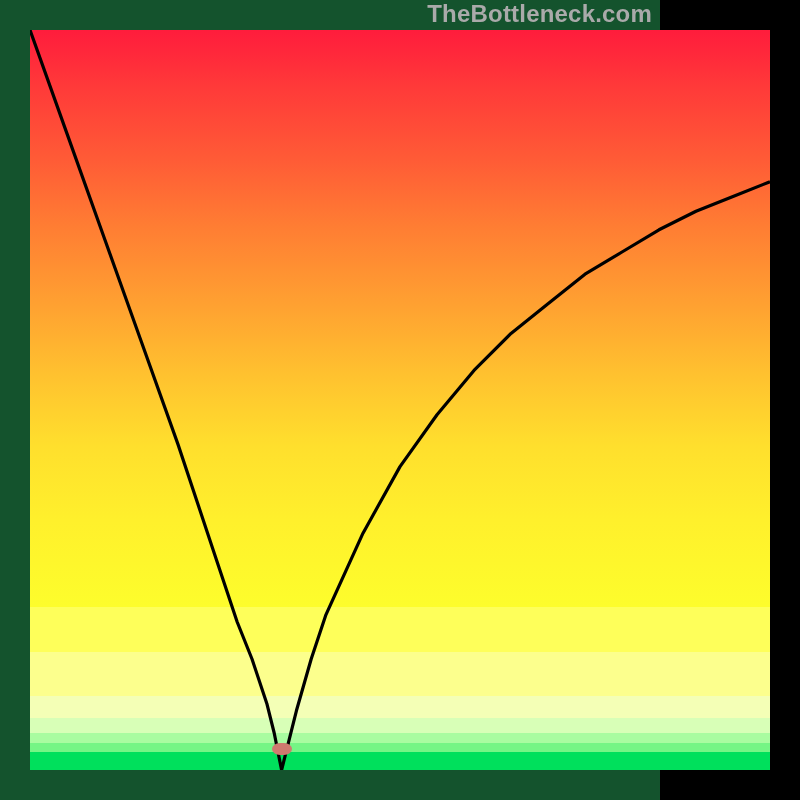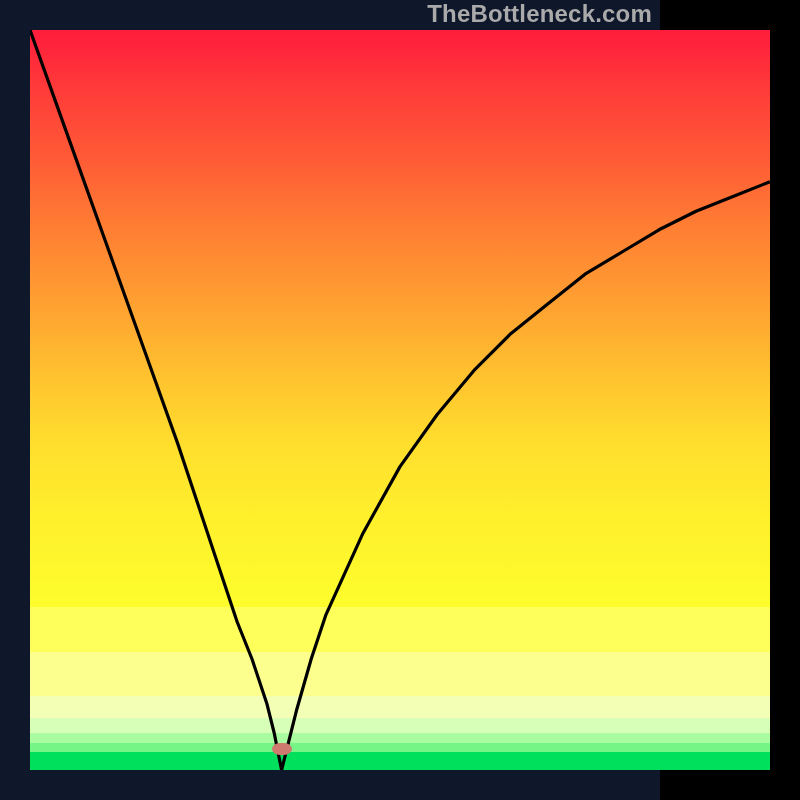--- a/index.html
+++ b/index.html
@@ -8,21 +8,21 @@
     width: 800px;
     height: 800px;
     background: #000;
     font-family: Arial, Helvetica, sans-serif;
     overflow: hidden;
   }
   .frame {
     position: relative;
     width: 660px;
     height: 800px;
-    background: #0f172a;
+    background: #14532d;
   }
   .watermark {
     position: absolute;
     top: 0;
     right: 8px;
     font-size: 24px;
     font-weight: 600;
     color: #aaa;
     letter-spacing: 0.2px;
     user-select: none;

